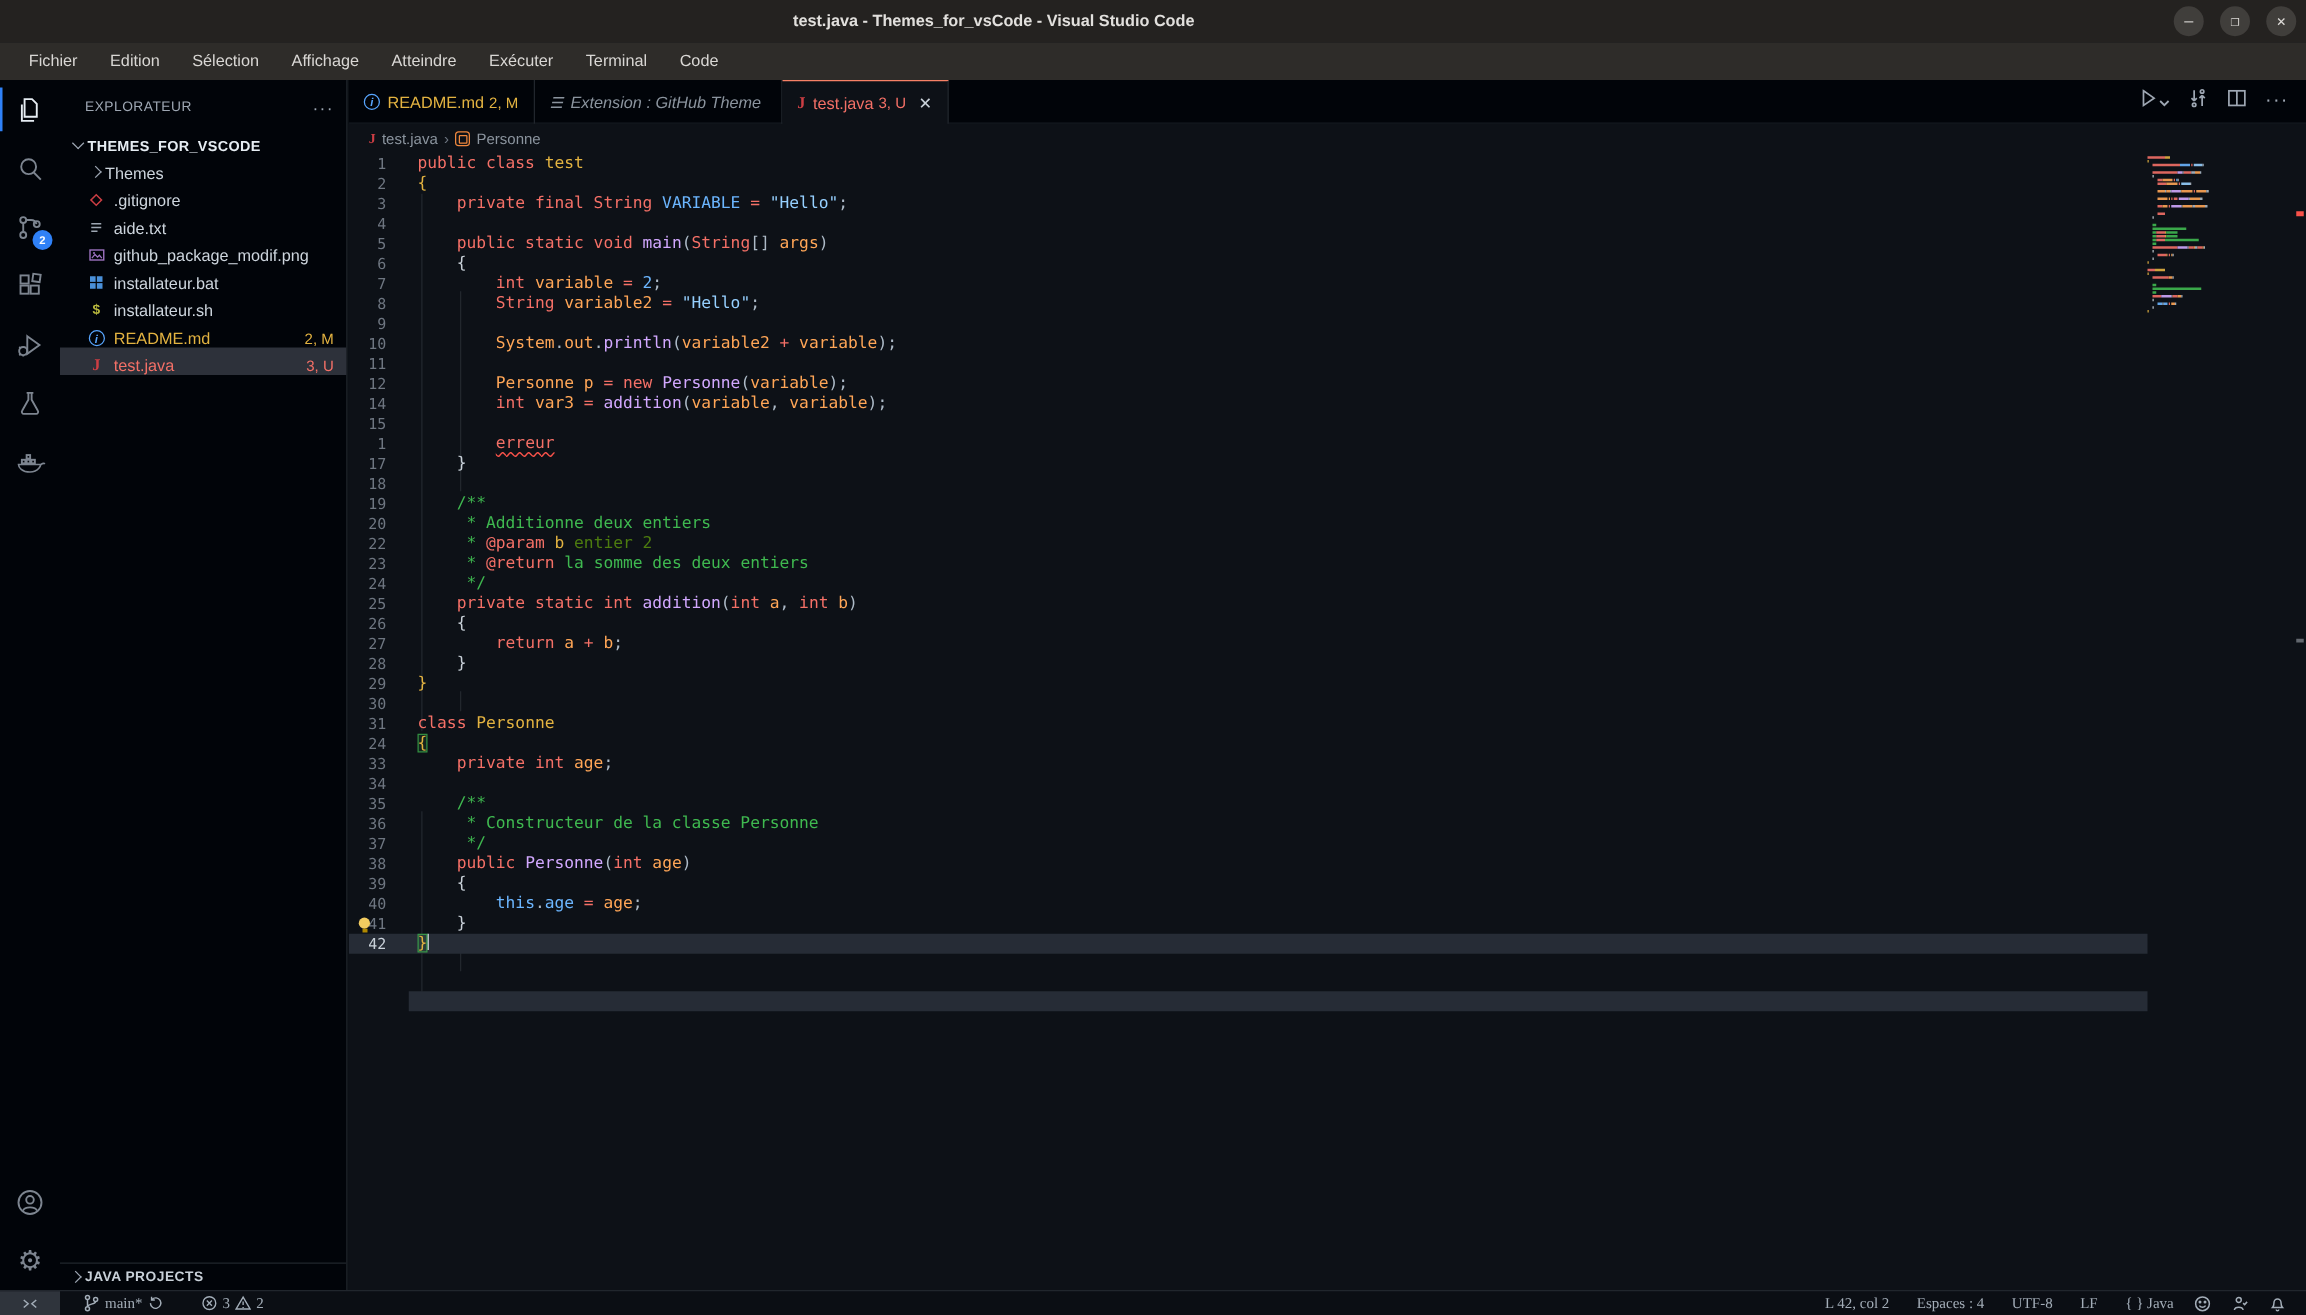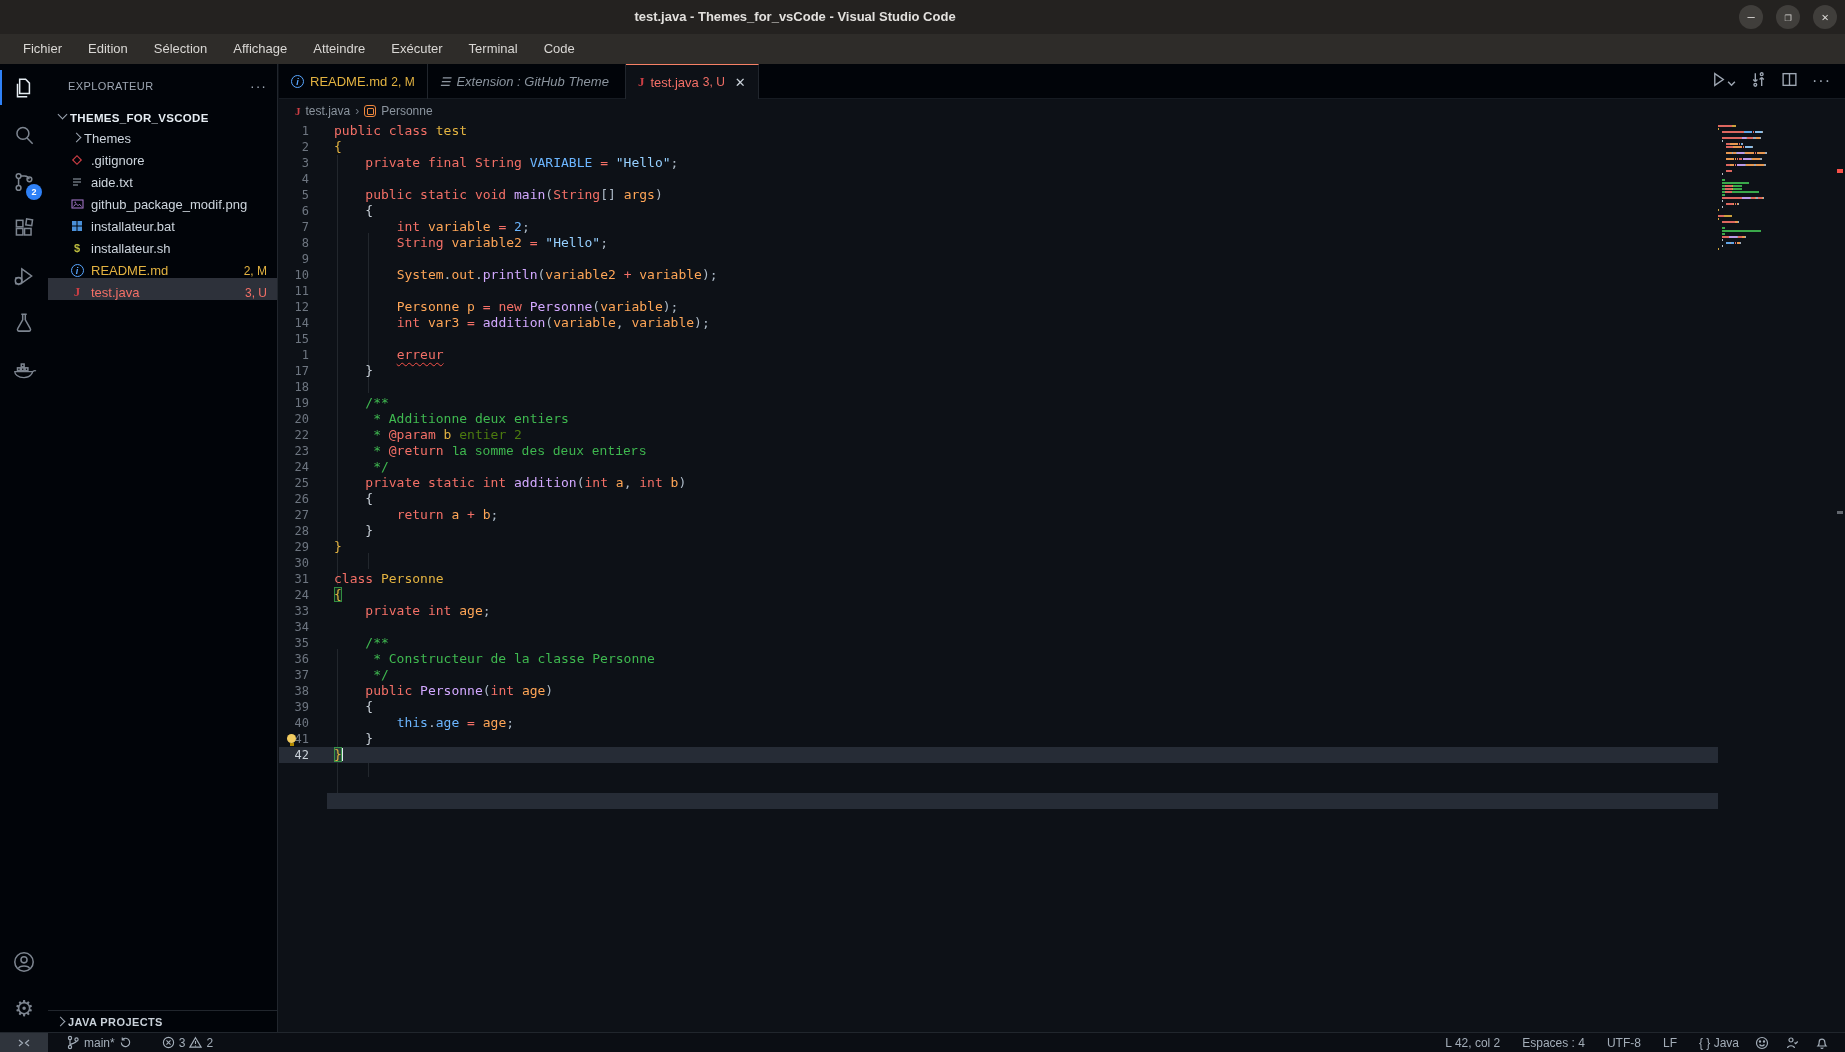--- a/index.html
+++ b/index.html
@@ -98,21 +98,21 @@
   .minimap { position:absolute; right:10px; top:2px; width:117px; }
   .mm-line { height:2px; margin-bottom:1px; display:flex; }
   .mm-line span { display:inline-block; height:2px; }
   .ruler { position:absolute; right:0; top:0; width:10px; bottom:0; }
   .ruler-mark { position:absolute; left:2px; width:6px; height:4px; }
 
   
   .statusbar { position:absolute; left:0; top:1032px; width:1845px; height:20px; background:#0b0e14;
                border-top:1px solid #21262d; display:flex; align-items:center; font-size:12px; color:#a3adb8; }
   .remote-box { width:48px; height:20px; background:#2f343c; display:flex; align-items:center; justify-content:center; }
-  .sb-item { display:flex; align-items:center; gap:4px; padding:0 8px; height:20px; }
+  .sb-item { display:flex; align-items:center; gap:4px; padding:0 8px; height:20px;font-family:Liberation Serif, serif; }
   .sb-right { margin-left:auto; display:flex; align-items:center; padding-right:8px; }
   .statusbar svg { stroke:#a3adb8; fill:none; stroke-width:1.2; }
 </style>
 </head>
 <body>
 
 <div class="window">
 
   <div class="titlebar">
     <div class="title-text">test.java - Themes_for_vsCode - Visual Studio Code</div>
@@ -346,21 +346,21 @@
             <div class="code-line"><span class="ln">11</span><span class="ltext"></span></div>
             <div class="code-line"><span class="ln">12</span><span class="ltext"><span style="color: rgb(173, 186, 199);">        </span><span style="color: rgb(255, 166, 87);">Personne</span><span style="color: rgb(173, 186, 199);"> </span><span style="color: rgb(255, 166, 87);">p</span><span style="color: rgb(173, 186, 199);"> </span><span style="color: rgb(244, 112, 103);">=</span><span style="color: rgb(173, 186, 199);"> </span><span style="color: rgb(244, 112, 103);">new</span><span style="color: rgb(173, 186, 199);"> </span><span style="color: rgb(210, 168, 255);">Personne</span><span style="color: rgb(173, 186, 199);">(</span><span style="color: rgb(255, 166, 87);">variable</span><span style="color: rgb(173, 186, 199);">);</span></span></div>
             <div class="code-line"><span class="ln">14</span><span class="ltext"><span style="color: rgb(173, 186, 199);">        </span><span style="color: rgb(244, 112, 103);">int </span><span style="color: rgb(255, 166, 87);">var3</span><span style="color: rgb(173, 186, 199);"> </span><span style="color: rgb(244, 112, 103);">=</span><span style="color: rgb(173, 186, 199);"> </span><span style="color: rgb(210, 168, 255);">addition</span><span style="color: rgb(173, 186, 199);">(</span><span style="color: rgb(255, 166, 87);">variable</span><span style="color: rgb(173, 186, 199);">, </span><span style="color: rgb(255, 166, 87);">variable</span><span style="color: rgb(173, 186, 199);">);</span></span></div>
             <div class="code-line"><span class="ln">15</span><span class="ltext"></span></div>
             <div class="code-line"><span class="ln">1</span><span class="ltext"><span style="color: rgb(173, 186, 199);">        </span><span class="wavy" style="color: rgb(244, 112, 103);">erreur</span></span></div>
             <div class="code-line"><span class="ln">17</span><span class="ltext"><span style="color: rgb(173, 186, 199);">    </span><span style="color: rgb(201, 209, 217);">}</span></span></div>
             <div class="code-line"><span class="ln">18</span><span class="ltext"></span></div>
             <div class="code-line"><span class="ln">19</span><span class="ltext"><span style="color: rgb(173, 186, 199);">    </span><span style="color: rgb(63, 185, 80);">/**</span></span></div>
             <div class="code-line"><span class="ln">20</span><span class="ltext"><span style="color: rgb(173, 186, 199);">    </span><span style="color: rgb(63, 185, 80);"> * Additionne deux entiers</span></span></div>
             <div class="code-line"><span class="ln">22</span><span class="ltext"><span style="color: rgb(173, 186, 199);">    </span><span style="color: rgb(63, 185, 80);"> * </span><span style="color: rgb(244, 112, 103);">@param </span><span style="color: rgb(227, 179, 65);">b</span><span style="color: #4d7c0f;"> entier 2</span></span></div>
-            <div class="code-line"><span class="ln">23</span><span class="ltext"><span style="color: rgb(173, 186, 199);">    </span><span style="color: rgb(63, 185, 80);"> * </span><span style="color: rgb(244, 112, 103);">@return</span><span style="color: rgb(63, 185, 80); font-family: Liberation Mono, monospace;"> la somme des deux entiers</span></span></div>
+            <div class="code-line"><span class="ln">23</span><span class="ltext"><span style="color: rgb(173, 186, 199);">    </span><span style="color: rgb(63, 185, 80);"> * </span><span style="color: rgb(244, 112, 103);">@return</span><span style="color: rgb(63, 185, 80);"> la somme des deux entiers</span></span></div>
             <div class="code-line"><span class="ln">24</span><span class="ltext"><span style="color: rgb(173, 186, 199);">    </span><span style="color: rgb(63, 185, 80);"> */</span></span></div>
             <div class="code-line"><span class="ln">25</span><span class="ltext"><span style="color: rgb(173, 186, 199);">    </span><span style="color: rgb(244, 112, 103);">private static int </span><span style="color: rgb(210, 168, 255);">addition</span><span style="color: rgb(173, 186, 199);">(</span><span style="color: rgb(244, 112, 103);">int </span><span style="color: rgb(255, 166, 87);">a</span><span style="color: rgb(173, 186, 199);">, </span><span style="color: rgb(244, 112, 103);">int </span><span style="color: rgb(255, 166, 87);">b</span><span style="color: rgb(173, 186, 199);">)</span></span></div>
             <div class="code-line"><span class="ln">26</span><span class="ltext"><span style="color: rgb(173, 186, 199);">    </span><span style="color: rgb(201, 209, 217);">{</span></span></div>
             <div class="code-line"><span class="ln">27</span><span class="ltext"><span style="color: rgb(173, 186, 199);">        </span><span style="color: rgb(244, 112, 103);">return </span><span style="color: rgb(255, 166, 87);">a</span><span style="color: rgb(173, 186, 199);"> </span><span style="color: rgb(244, 112, 103);">+</span><span style="color: rgb(173, 186, 199);"> </span><span style="color: rgb(255, 166, 87);">b</span><span style="color: rgb(173, 186, 199);">;</span></span></div>
             <div class="code-line"><span class="ln">28</span><span class="ltext"><span style="color: rgb(173, 186, 199);">    </span><span style="color: rgb(201, 209, 217);">}</span></span></div>
             <div class="code-line"><span class="ln">29</span><span class="ltext"><span style="color: rgb(227, 179, 65);">}</span></span></div>
             <div class="code-line"><span class="ln">30</span><span class="ltext"></span></div>
             <div class="code-line"><span class="ln">31</span><span class="ltext"><span style="color: rgb(244, 112, 103);">class </span><span style="color: rgb(227, 179, 65);">Personne</span></span></div>
             <div class="code-line"><span class="ln">24</span><span class="ltext"><span class="brmatch" style="color: rgb(227, 179, 65);">{</span></span></div>
             <div class="code-line"><span class="ln">33</span><span class="ltext"><span style="color: rgb(173, 186, 199);">    </span><span style="color: rgb(244, 112, 103);">private int </span><span style="color: rgb(255, 166, 87);">age</span><span style="color: rgb(173, 186, 199);">;</span></span></div>

